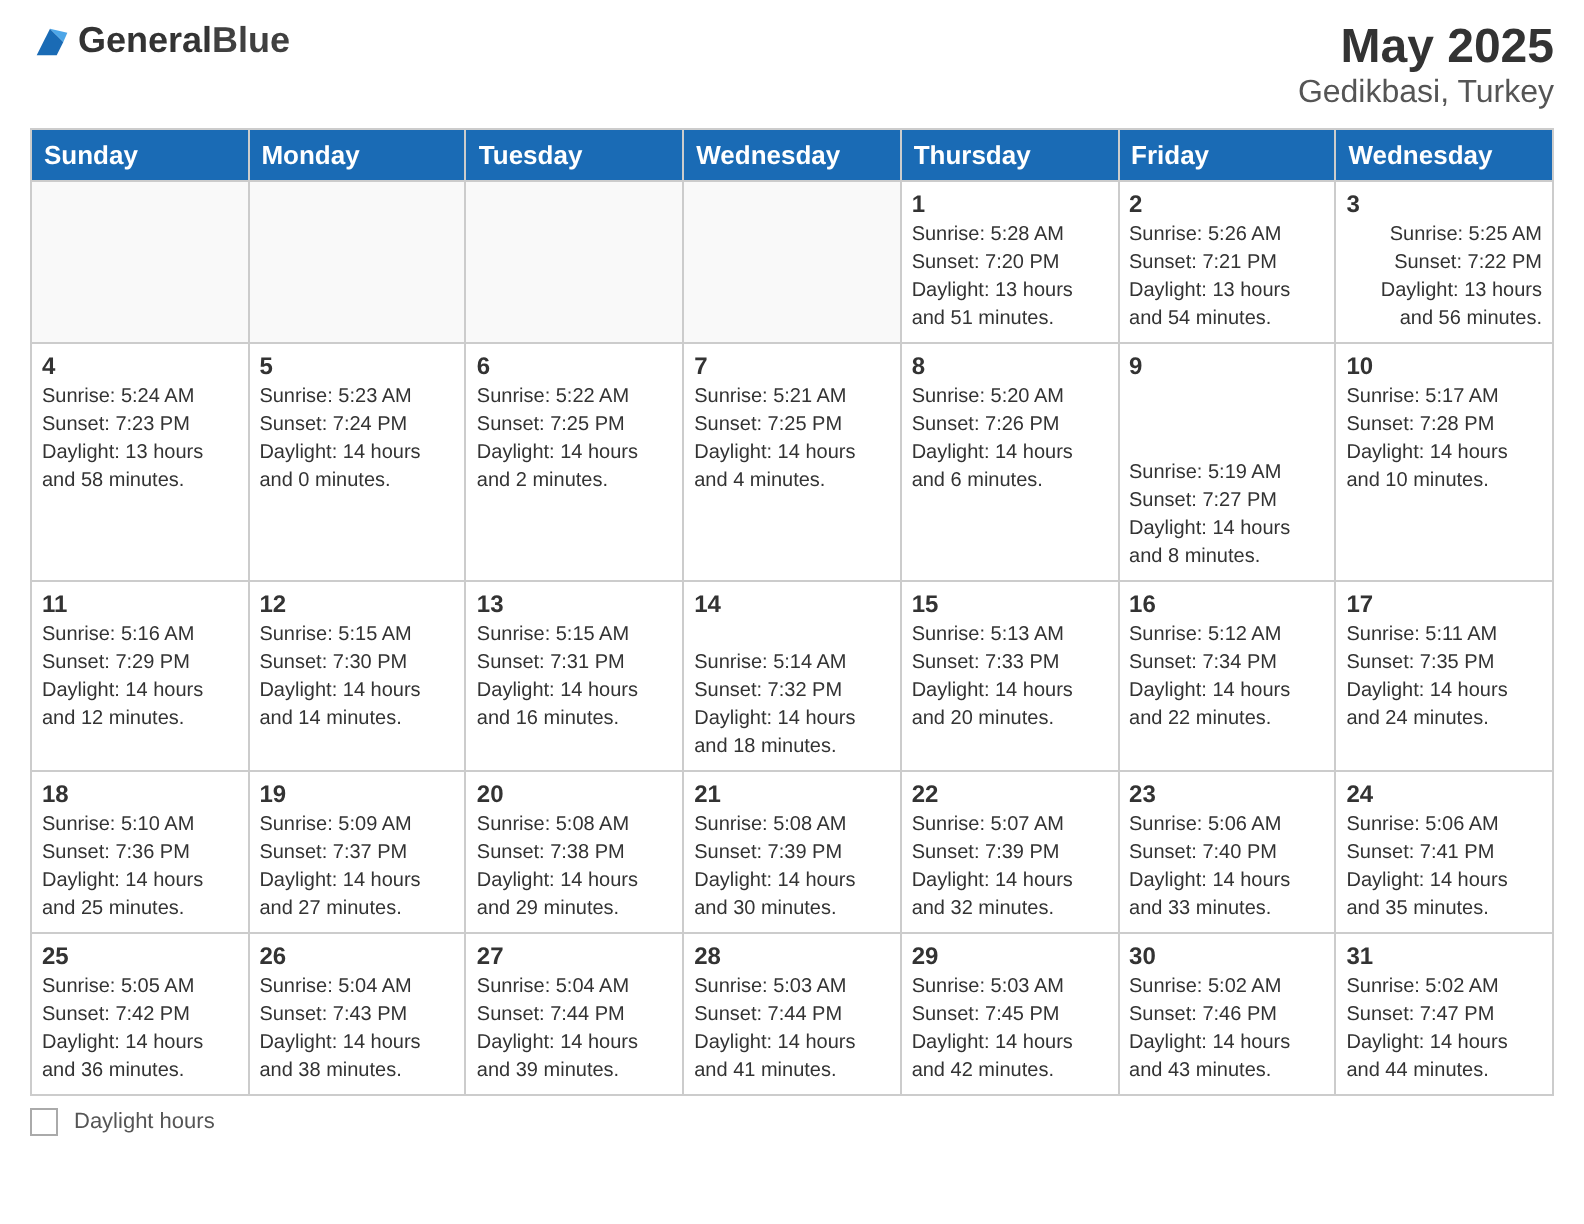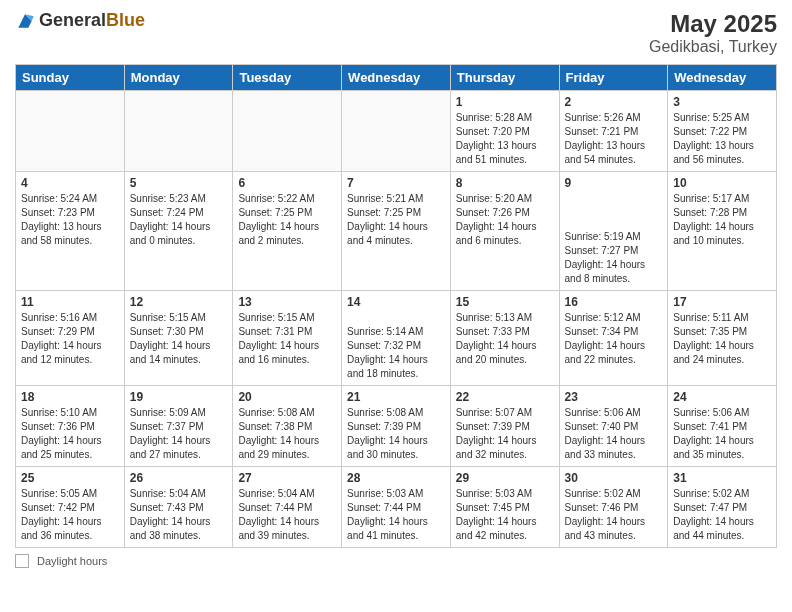--- a/index.html
+++ b/index.html
@@ -22,21 +22,21 @@
       gap: 4px;
     }
     .logo-text-general {
       font-size: 18px;
       font-weight: bold;
       color: #333;
     }
     .logo-text-blue {
       font-size: 18px;
       font-weight: bold;
-      color: #a16207;
+      color: #404040;
     }
     .logo-icon {
       width: 20px;
       height: 20px;
     }
     .title-block {
       text-align: right;
     }
     .month-title {
       font-size: 24px;
@@ -146,21 +146,21 @@
         </td>
         <td>
           <span class="day-num">2</span>
           <div class="day-info" style="white-space: pre-line;">Sunrise: 5:26 AM
 Sunset: 7:21 PM
 Daylight: 13 hours
 and 54 minutes.</div>
         </td>
         <td>
           <span class="day-num">3</span>
-          <div class="day-info" style="white-space: pre-line;">Sunrise: 5:25 AM
+          <div class="day-info" style="white-space: pre-line; text-align: right;">Sunrise: 5:25 AM
 Sunset: 7:22 PM
 Daylight: 13 hours
 and 56 minutes.</div>
         </td>
       </tr>
       <tr>
         <td>
           <span class="day-num">4</span>
           <div class="day-info" style="white-space: pre-line;">Sunrise: 5:24 AM
 Sunset: 7:23 PM

